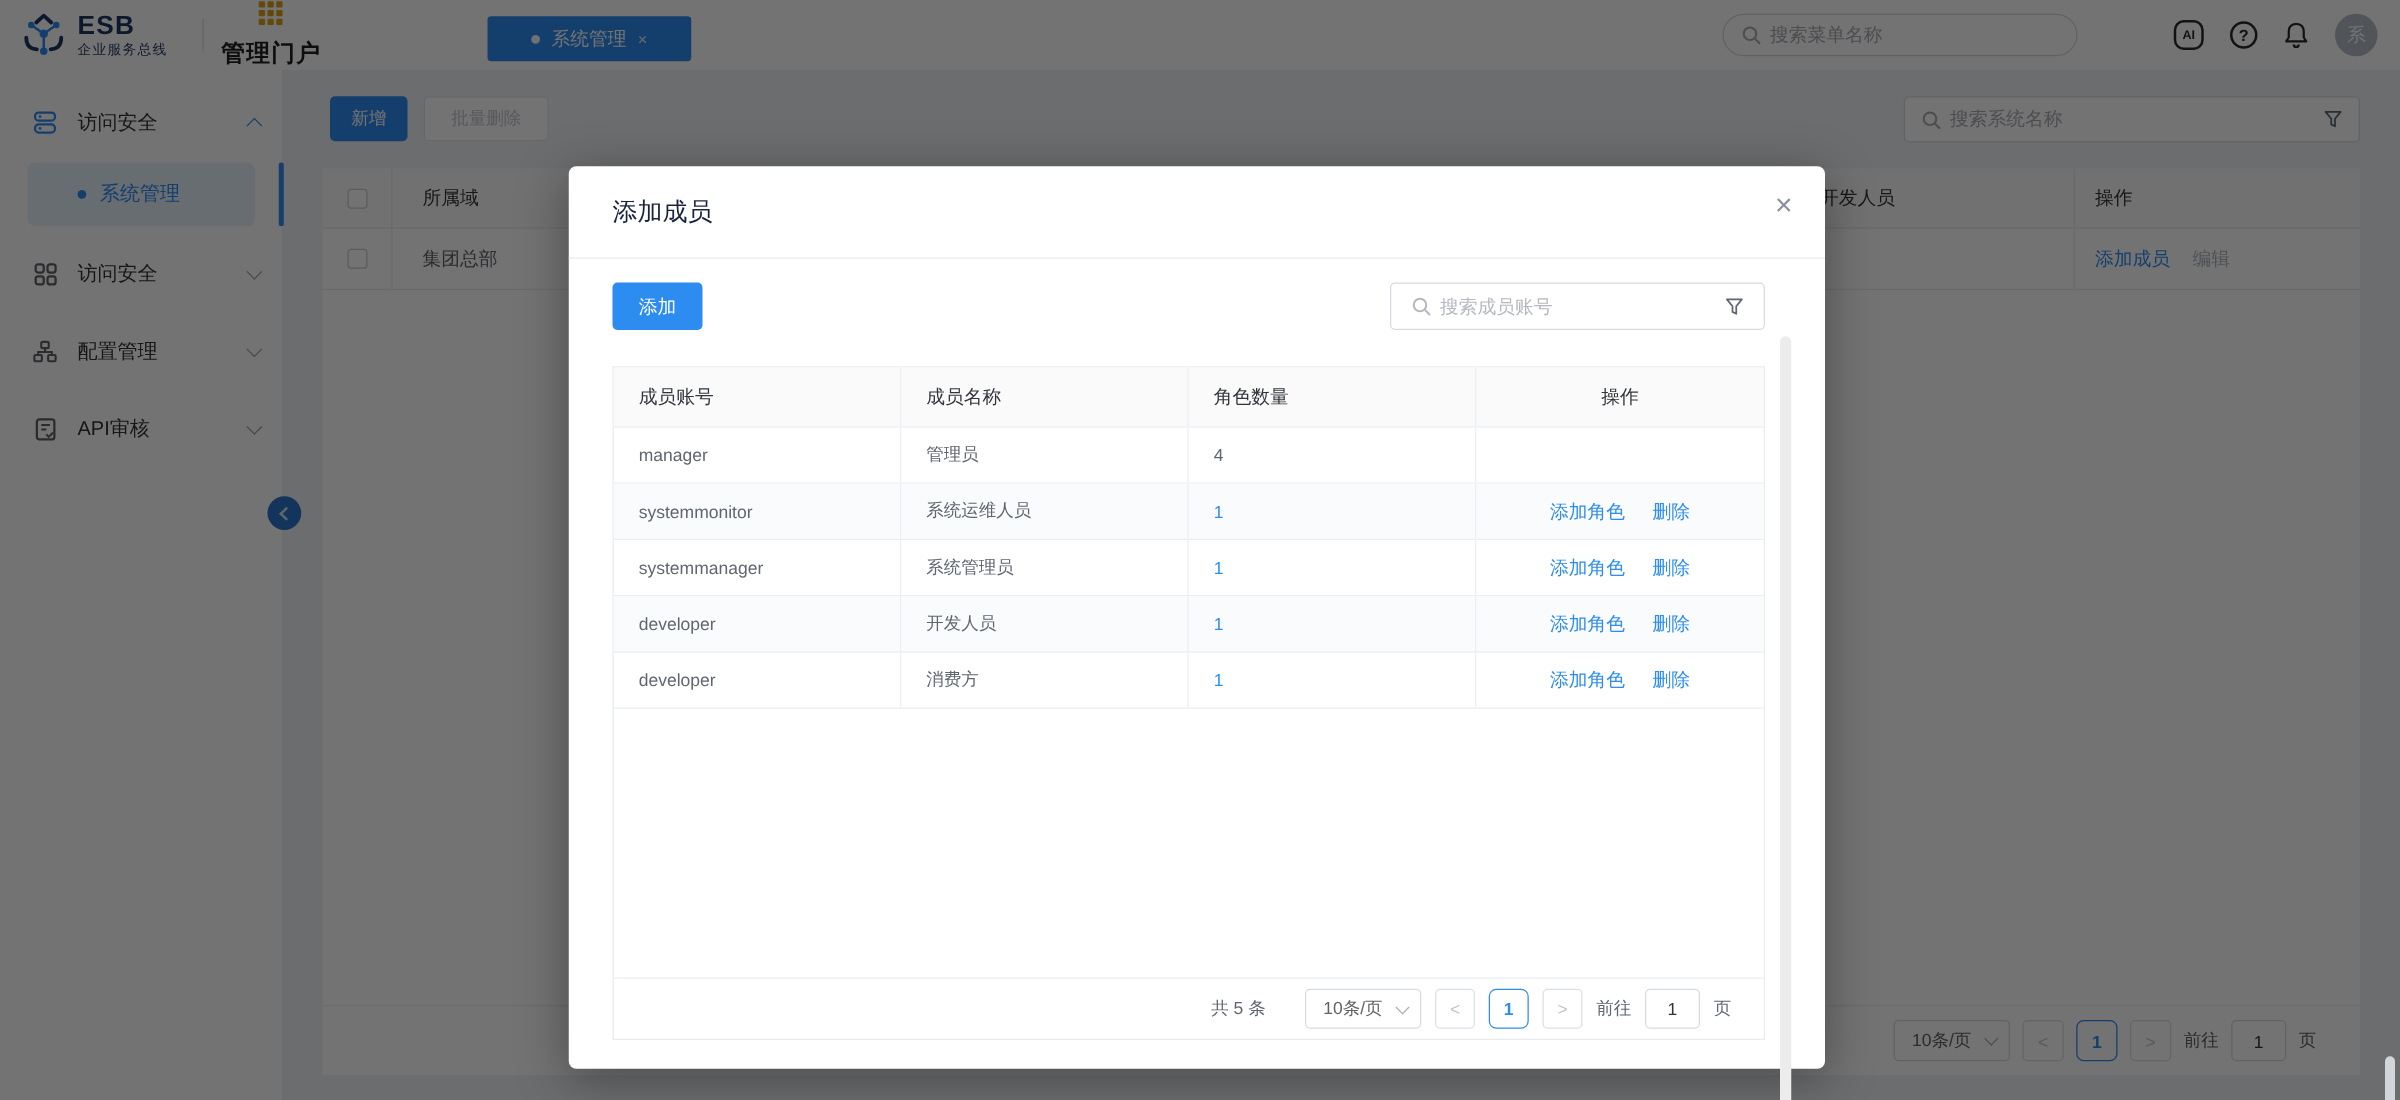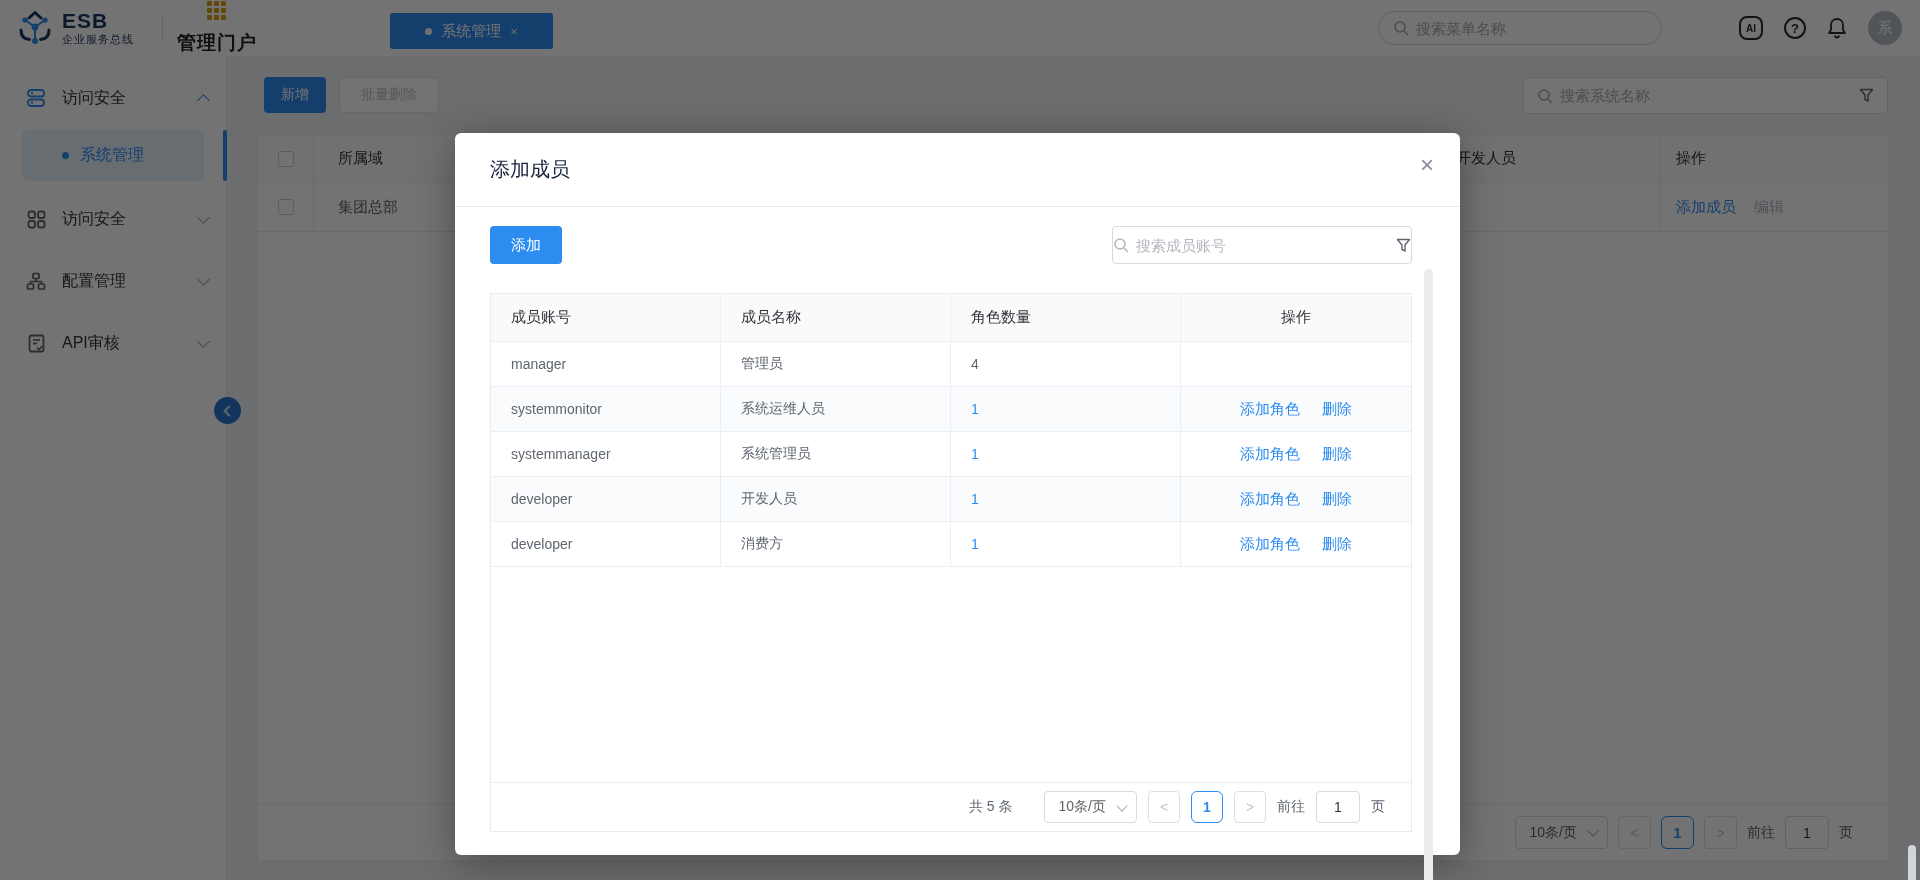--- a/index.html
+++ b/index.html
@@ -82,21 +82,21 @@
 
   
   .overlay { position:absolute; inset:0; background:rgba(0,0,0,0.55); z-index:5; }
   .modal { position:absolute; left:455px; top:133px; width:1005px; height:722px; background:#fff; border-radius:6px; z-index:10; box-shadow:0 8px 40px rgba(0,0,0,.35); display:flex; flex-direction:column; }
   .m-head { height:74px; border-bottom:1px solid #e8eaec; display:flex; align-items:center; padding:0 35px; position:relative; }
   .m-title { font-size:20px; color:#17233d; }
   .m-close { position:absolute; right:26px; top:20px; font-size:24px; color:#8a9099; cursor:pointer; line-height:1; font-weight:300; }
   .m-body { flex:1; padding:19px 48px 23px 35px; display:flex; flex-direction:column; position:relative; }
   .m-toolbar { display:flex; align-items:flex-start; justify-content:space-between; height:38px; margin-bottom:29px; }
   .m-add { width:72px; height:38px; font-size:15px; }
-  .m-search { width:300px; height:38px; border:1px solid #d7dae0; border-radius:4px; display:flex; align-items:center; padding:0 0; gap:7px; }
+  .m-search { width:300px; height:38px; border:1px solid #d7dae0; border-radius:4px; display:flex; align-items:center; padding:0 16px; gap:7px; }
   .m-search input { border:none; outline:none; flex:1; font-size:15px; font-family:inherit; }
   .m-search input::placeholder { color:#b4b8bf; }
 
   .m-box { flex:1; border:1px solid #e8ebf0; display:flex; flex-direction:column; }
   .mt-row { display:flex; align-items:stretch; border-bottom:1px solid #ebeef5; }
   .mt-row.head { height:48px; background:#fafafa; color:#31343a; font-size:15px; }
   .mt-row.data { height:45px; color:#5f6670; font-size:14px; }
   .mt-row.data:nth-child(odd) { background:#fafbfc; }
   .mt-cell { width:25%; display:flex; align-items:center; padding-left:20px; border-right:1px solid #ebeef5; }
   .mt-cell:last-child { border-right:none; }

